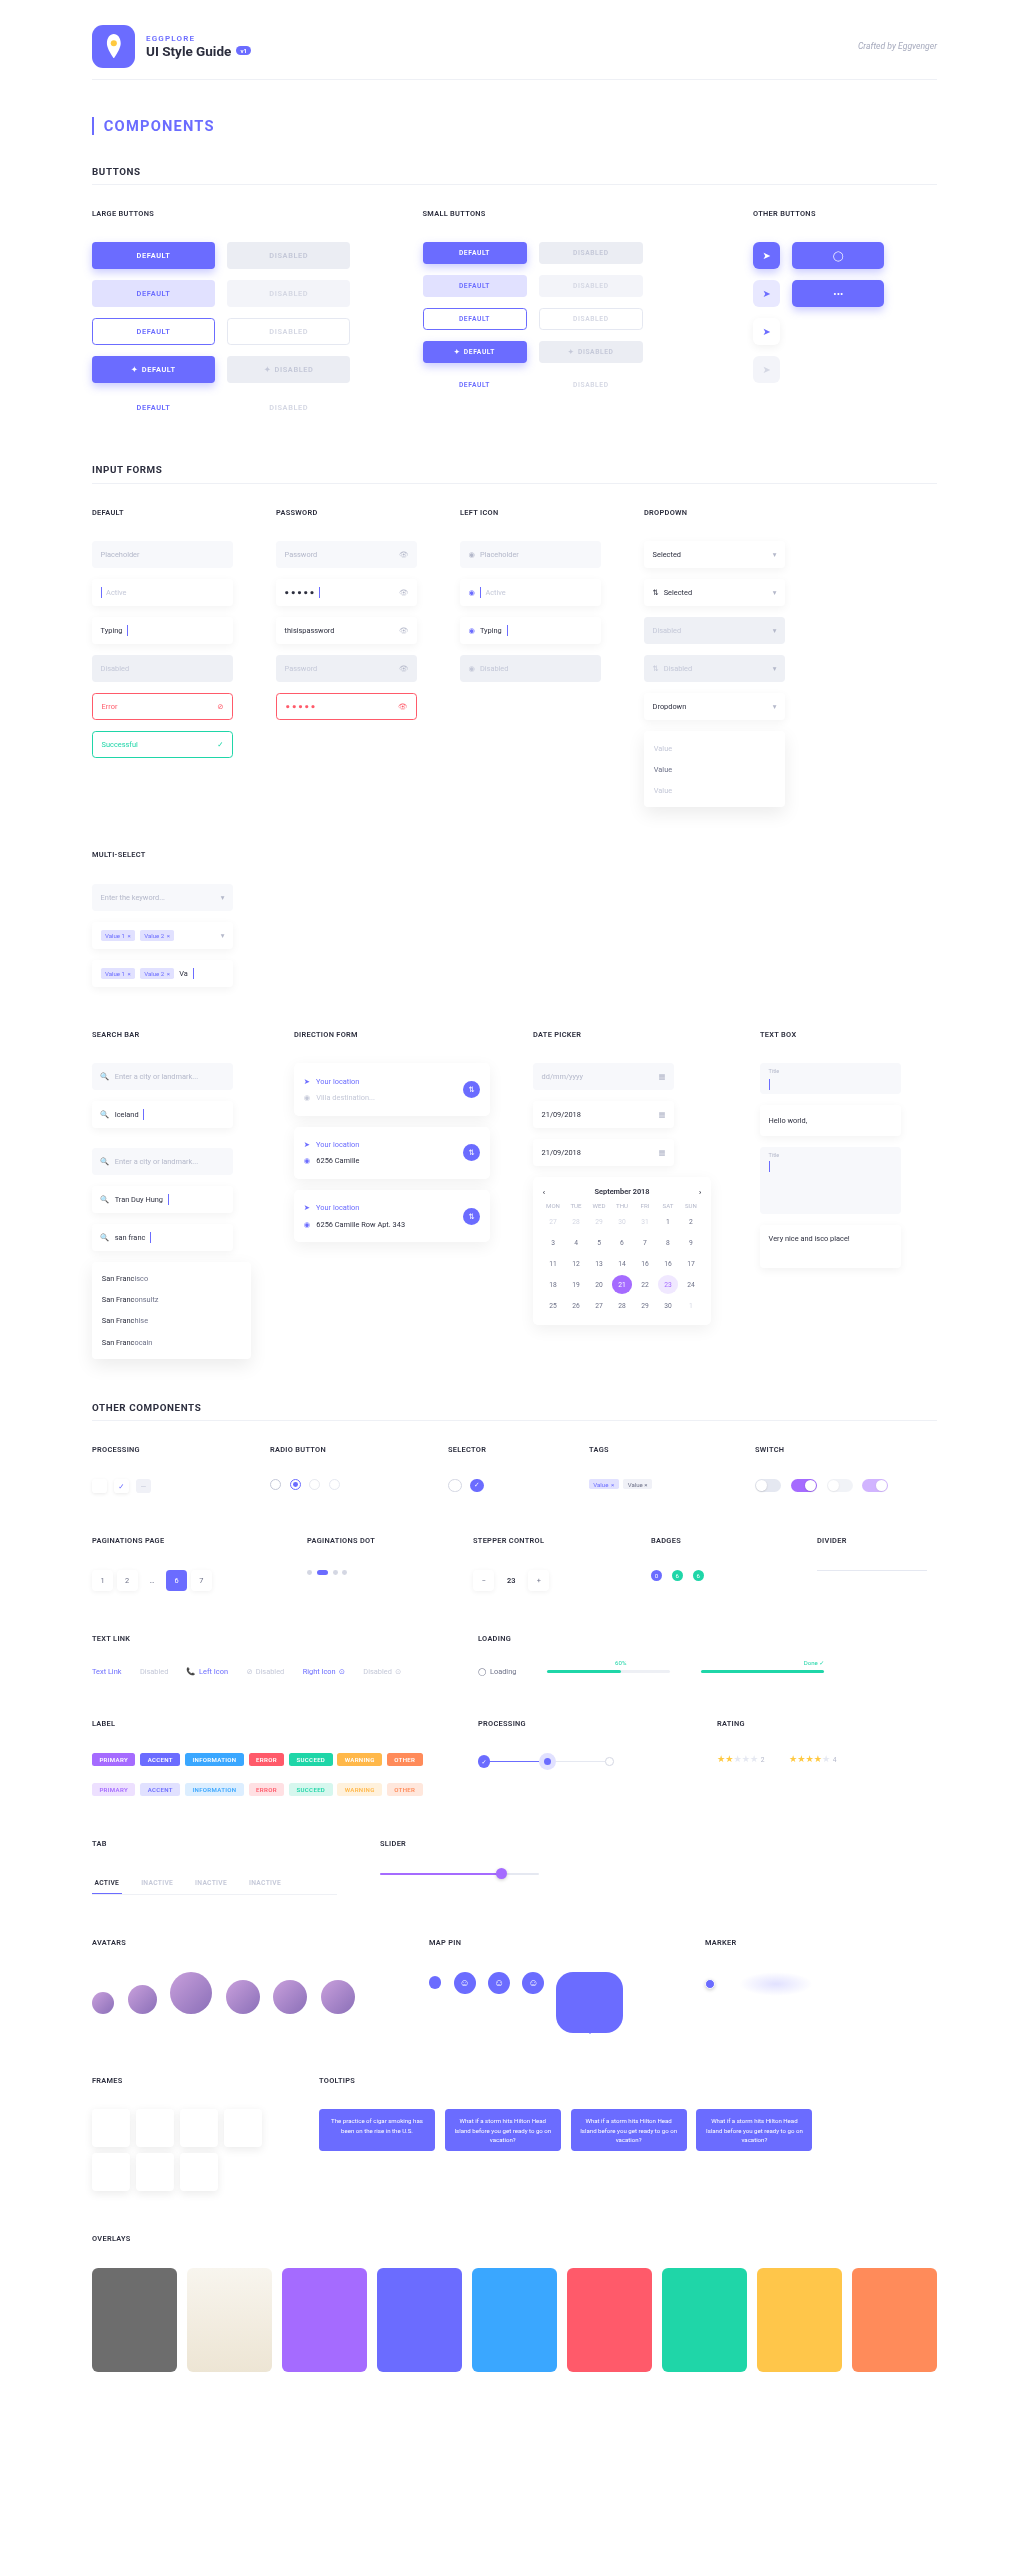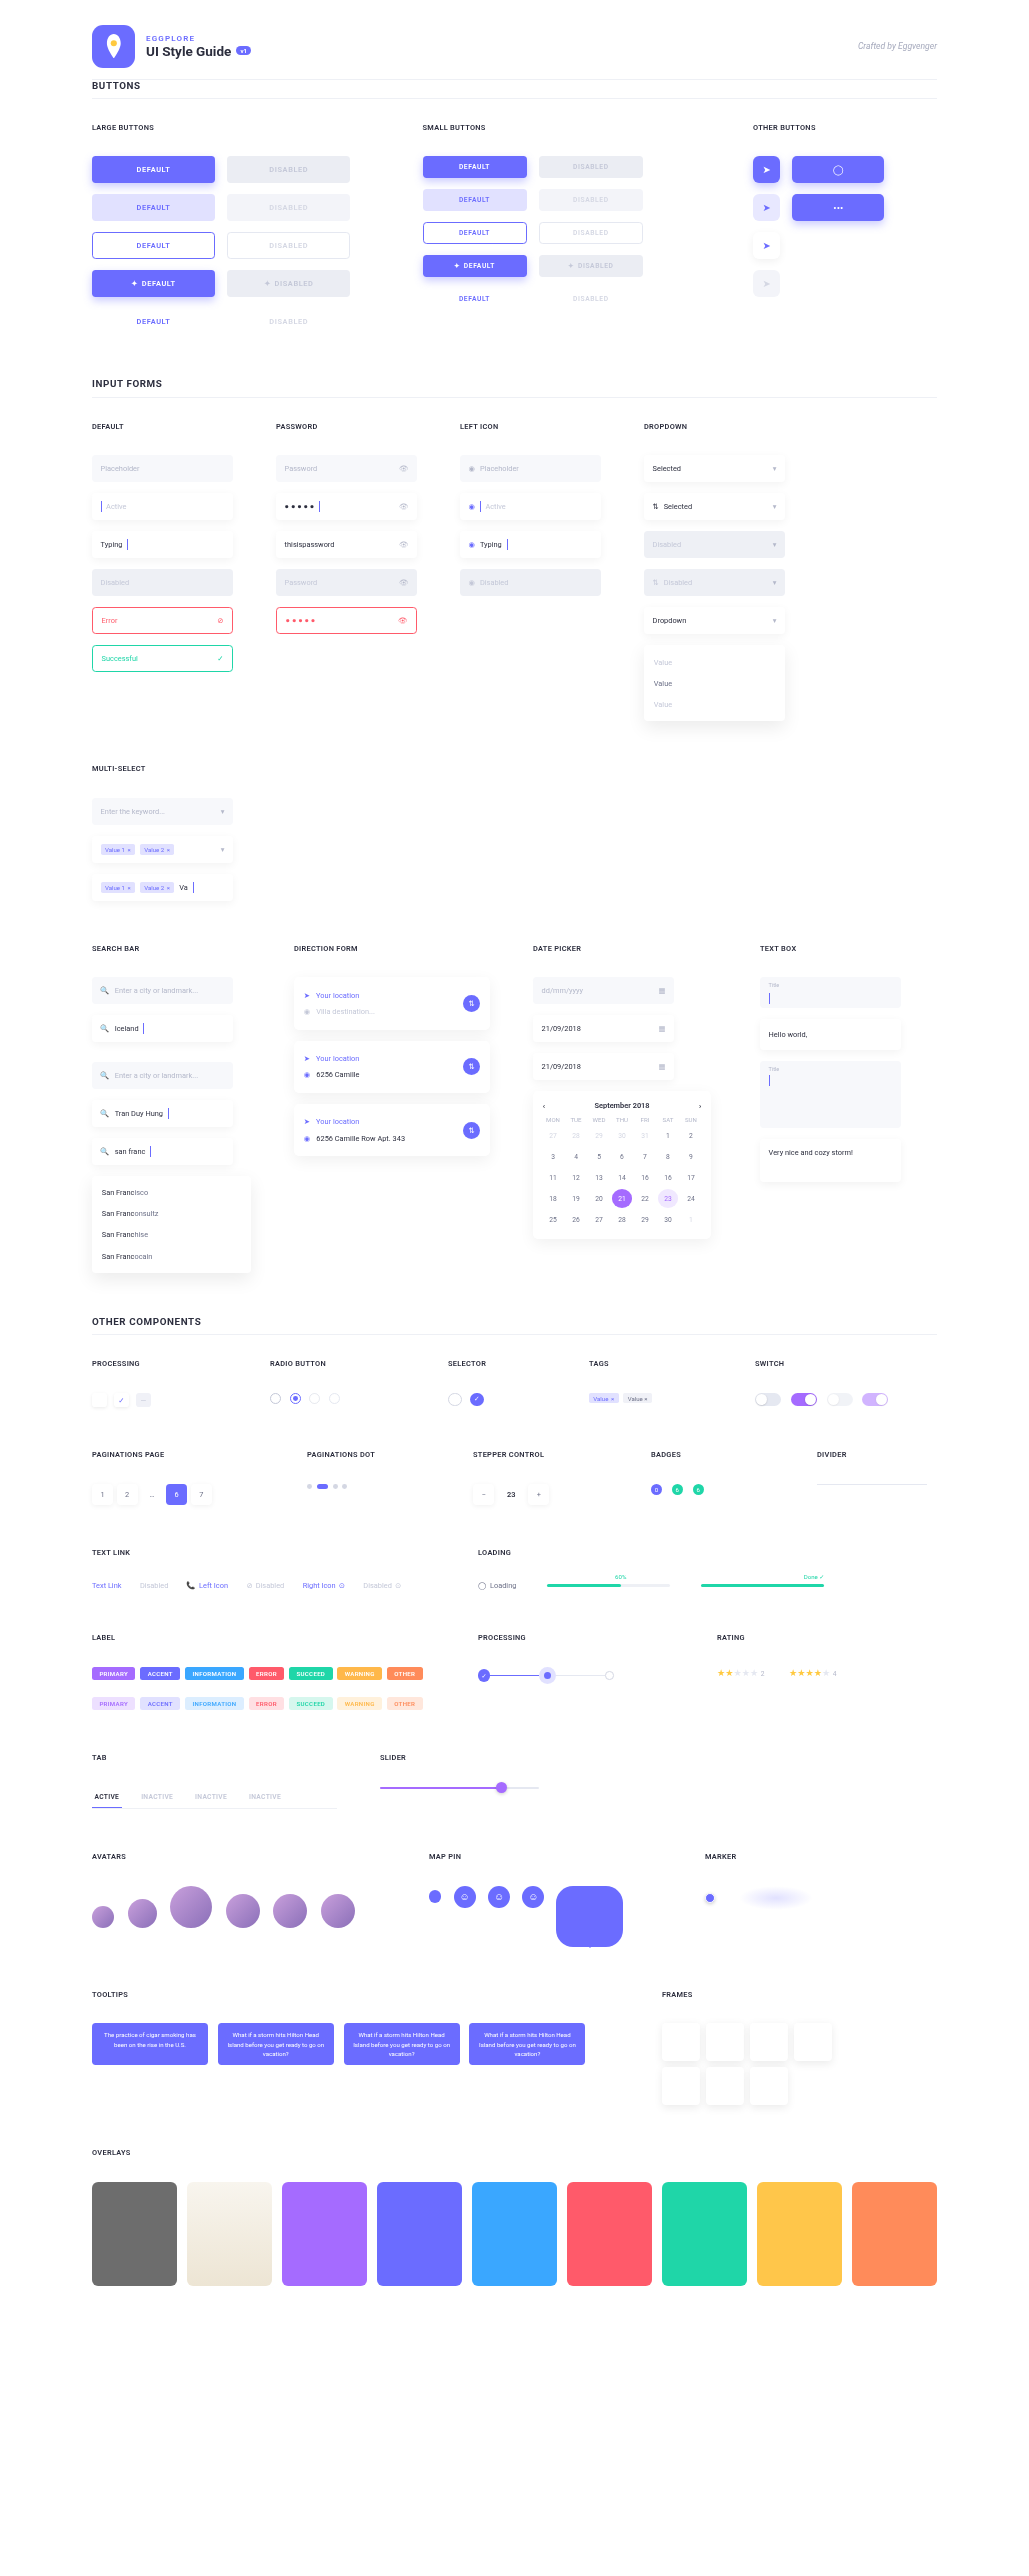--- a/index.html
+++ b/index.html
@@ -119,20 +119,21 @@
    <div class="line1">EGGPLORE</div>
    <div class="line2">
             <span>UI Style Guide</span>
             <span class="v-badge">v1</span>
           </div>
   </div>
  </div>
  <div class="crafted">Crafted by Eggvenger</div>
 </div>
 
+<div class="sec-title">COMPONENTS</div>
 
 <div class="sub-title">BUTTONS</div>
 <div class="hr"></div>
 <div class="row">
  <div class="col" style="flex:1">
   <div class="mini-title">LARGE BUTTONS</div>
   <div class="btn-row">
           <button class="btn btn-lg btn-primary">DEFAULT</button>
           <button class="btn btn-lg btn-dis-fill">DISABLED</button>
         </div>
@@ -469,21 +470,21 @@
           <span class="cursor"></span>
         </div>
   <div class="inp wh" style="height:31px">
           <span style="color:#2c2e3e">Hello world,</span>
         </div>
   <div class="inp bg" style="height:67px;align-items:flex-start;padding-top:13.5px;position:relative">
           <span class="txt-lbl">Title</span>
           <span class="cursor"></span>
         </div>
   <div class="inp wh" style="height:43px;align-items:flex-start;padding-top:8.6px">
-          <span style="color:#2c2e3e">Very nice and cozy storm!</span>
+          <span style="color:#2c2e3e">Very nice and isco place!</span>
         </div>
  </div>
 </div>
 
 <div class="sub-title">OTHER COMPONENTS</div>
 <div class="hr"></div>
 
 <div class="row">
  <div class="col" style="width:135px">
         <div class="mini-title">PROCESSING</div>
@@ -691,39 +692,39 @@
  <div class="col">
         <div class="mini-title">MARKER</div>
   <div style="display:flex;gap:24.5px;align-items:center">
    <div class="marker-dot"></div>
    <div class="marker-rad"></div>
   </div>
  </div>
 </div>
 
 <div class="row">
- <div class="col" style="width:527px">
-        <div class="mini-title">TOOLTIPS</div>
-  <div style="display:flex;gap:9.8px">
-   <div class="tip">The practice of cigar smoking has been on the rise in the U.S.</div>
-   <div class="tip">What if a storm hits Hilton Head Island before you get ready to go on vacation?</div>
-   <div class="tip">What if a storm hits Hilton Head Island before you get ready to go on vacation?</div>
-   <div class="tip">What if a storm hits Hilton Head Island before you get ready to go on vacation?</div>
-  </div>
- </div>
  <div class="col">
         <div class="mini-title">FRAMES</div>
   <div style="display:flex;gap:6.1px;flex-wrap:wrap;width:184px">
    <div class="frame"></div>
           <div class="frame"></div>
           <div class="frame"></div>
           <div class="frame"></div>
    <div class="frame"></div>
           <div class="frame"></div>
           <div class="frame"></div>
+  </div>
+ </div>
+ <div class="col" style="width:527px">
+        <div class="mini-title">TOOLTIPS</div>
+  <div style="display:flex;gap:9.8px">
+   <div class="tip">The practice of cigar smoking has been on the rise in the U.S.</div>
+   <div class="tip">What if a storm hits Hilton Head Island before you get ready to go on vacation?</div>
+   <div class="tip">What if a storm hits Hilton Head Island before you get ready to go on vacation?</div>
+   <div class="tip">What if a storm hits Hilton Head Island before you get ready to go on vacation?</div>
   </div>
  </div>
 </div>
 
 <div class="col" style="margin-bottom:37px">
       <div class="mini-title">OVERLAYS</div>
  <div style="display:flex;gap:9.8px">
   <div class="ov" style="background:#6d6d6d"></div>
   <div class="ov" style="background:linear-gradient(#f8f5ee,#ede5d4)"></div>
   <div class="ov" style="background:#a56bff"></div>

